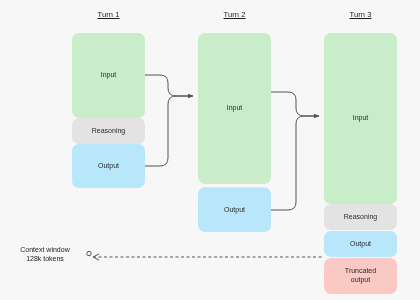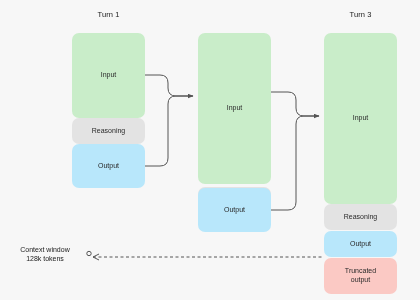--- a/index.html
+++ b/index.html
@@ -20,20 +20,21 @@
     width: 420px;
     height: 300px;
   }
   .col-title {
     position: absolute;
     font-size: 7.5px;
     color: #1a1a1a;
     text-align: center;
     font-weight: 400;
     letter-spacing: 0.1px;
+    text-decoration: underline;
   }
   .block {
     position: absolute;
     border-radius: 7px;
     display: flex;
     align-items: center;
     justify-content: center;
     font-size: 7px;
     color: #2a2a2a;
     text-align: center;
@@ -58,20 +59,21 @@
     height: 300px;
     pointer-events: none;
   }
 </style>
 </head>
 <body>
 
 <div id="canvas">
 
   <div class="col-title" style="left:72px; top:10px; width:73px;">Turn 1</div>
+  <div class="col-title" style="left:198px; top:10px; width:73px;">Turn 2</div>
   <div class="col-title" style="left:324px; top:10px; width:73px;text-align:center;">Turn 3</div>
 
   <div class="block input" style="left:72px; top:33px; width:73px; height:85px;">Input</div>
   <div class="block reason" style="left:72px; top:118px; width:73px; height:26px;">Reasoning</div>
   <div class="block output" style="left:72px; top:144px; width:73px; height:44px;">Output</div>
 
   <div class="block input" style="left:198px; top:33px; width:73px; height:151px;">Input</div>
   <div class="block reason" style="left:198px; top:187px; width:73px; height:26px;">Reasoning</div>
   <div class="block output" style="left:198px; top:188px; width:73px; height:44px; top:188px;">Output</div>
 

